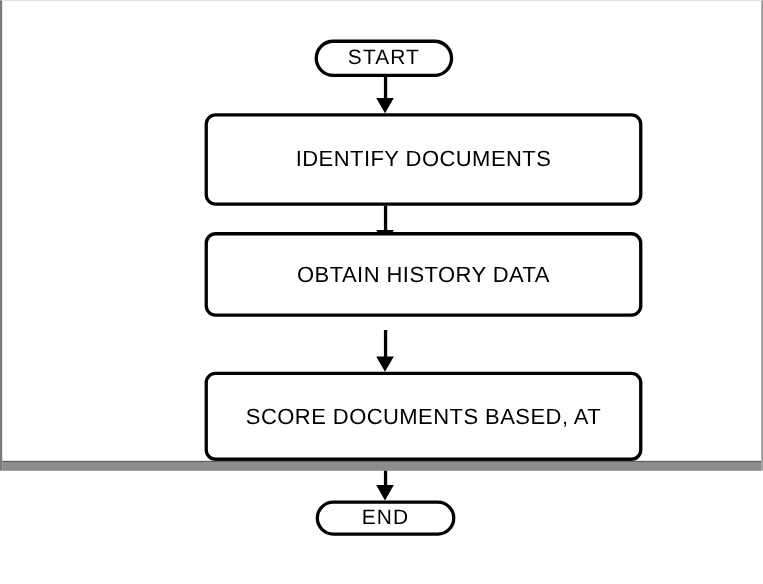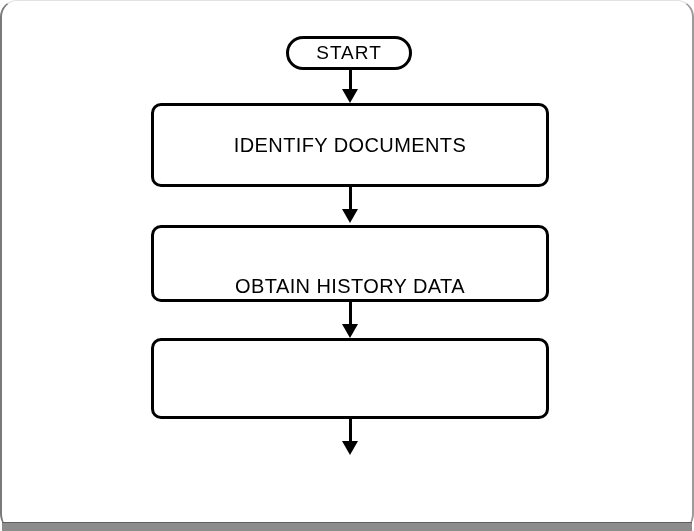--- a/index.html
+++ b/index.html
@@ -7,27 +7,26 @@
     padding: 0;
     width: 694px;
     height: 531px;
     background: #ffffff;
     font-family: "Liberation Sans", "DejaVu Sans", sans-serif;
     overflow: hidden;
   }
   #canvas {
     position: relative;
     width: 694px;
-    height: 531px;
+    height: 428px;
     background: var(--bg, #ffffff);
     box-sizing: border-box;
     border-top: 1px solid var(--frame-top, #e2e2e2);
     border-left: 2px solid var(--frame-left, #7a7a7a);
     border-right: 2px solid var(--frame-right, #9a9a9a);
-    border-radius: 17px;
   }
   .bottom-band {
     position: absolute;
     left: 0;
     right: 0;
     bottom: 0;
     height: 8px;
     background: var(--frame-band, #8c8c8c);
     border-top: 1px solid #5f5f5f;
   }
@@ -46,20 +45,21 @@
   .terminator {
     border-radius: 18px;
     font-size: 19px;
     letter-spacing: 1px;
   }
   .process {
     border-radius: 10px;
     font-size: 20px;
     line-height: 26px;
     letter-spacing: 0.4px;
+    margin-left: 35px;
   }
   .process .line { display: block; white-space: nowrap; }
   .connector {
     position: absolute;
     width: 16px;
   }
   .connector .shaft {
     position: absolute;
     left: 6.5px;
     top: 0;
@@ -76,21 +76,21 @@
     border-right: 8px solid transparent;
     border-top: 14px solid var(--stroke, #000000);
   }
   
   #node-start { left: 284px; top: 35px;  width: 126px; height: 34px; }
   #conn-1     { left: 340px; top: 69px;  height: 33px; }
   #conn-1 .shaft { height: 20px; }
   #node-step1 { left: 149px; top: 102px; width: 398px; height: 84px; }
   #conn-2     { left: 340px; top: 186px; height: 36px; }
   #conn-2 .shaft { height: 23px; }
-  #node-step2 { left: 149px; top: 224px; width: 398px; height: 77px; justify-content: flex-end; }
+  #node-step2 { left: 149px; top: 210px; width: 398px; height: 77px; }
   #conn-3     { left: 340px; top: 299px; height: 38px; }
   #conn-3 .shaft { height: 25px; }
   #node-step3 { left: 149px; top: 337px; width: 398px; height: 81px; }
   #conn-4     { left: 340px; top: 418px; height: 36px; }
   #conn-4 .shaft { height: 23px; }
   #node-end   { left: 285px; top: 454px; width: 127px; height: 32px; }
 </style>
 </head>
 <body>
 
@@ -117,22 +117,26 @@
   <div id="node-step2" class="node process">
     <span class="line">OBTAIN HISTORY DATA</span>
   </div>
 
   <div id="conn-3" class="connector">
     <div class="shaft"></div>
     <div class="head"></div>
   </div>
 
   <div id="node-step3" class="node process">
+    <span class="line">SCORE DOCUMENTS BASED, AT</span>
   </div>
 
   <div id="conn-4" class="connector">
     <div class="shaft"></div>
     <div class="head"></div>
   </div>
 
+  <div id="node-end" class="node terminator">
+    <span>END</span>
+  </div>
 
   <div class="bottom-band"></div>
 </div>
 
 </body></html>

